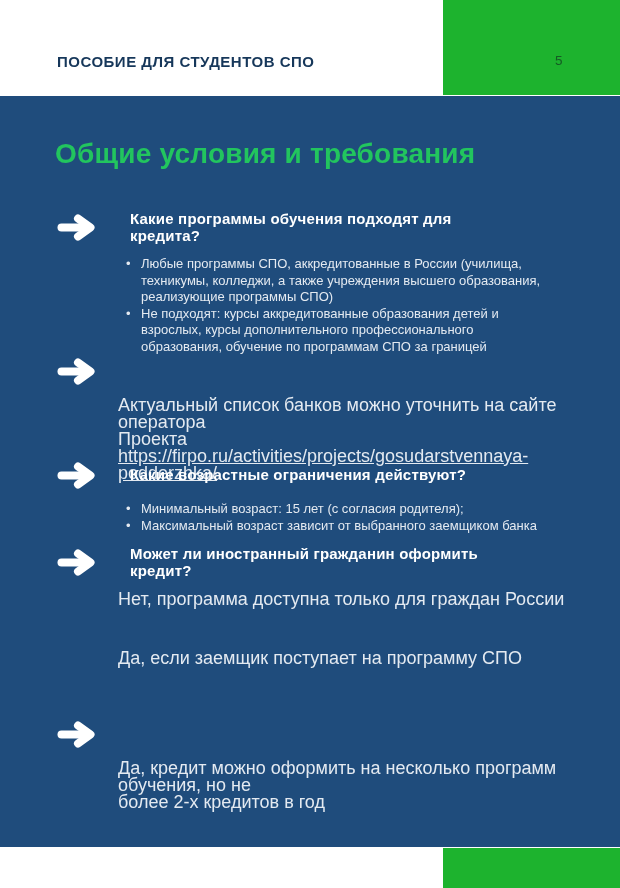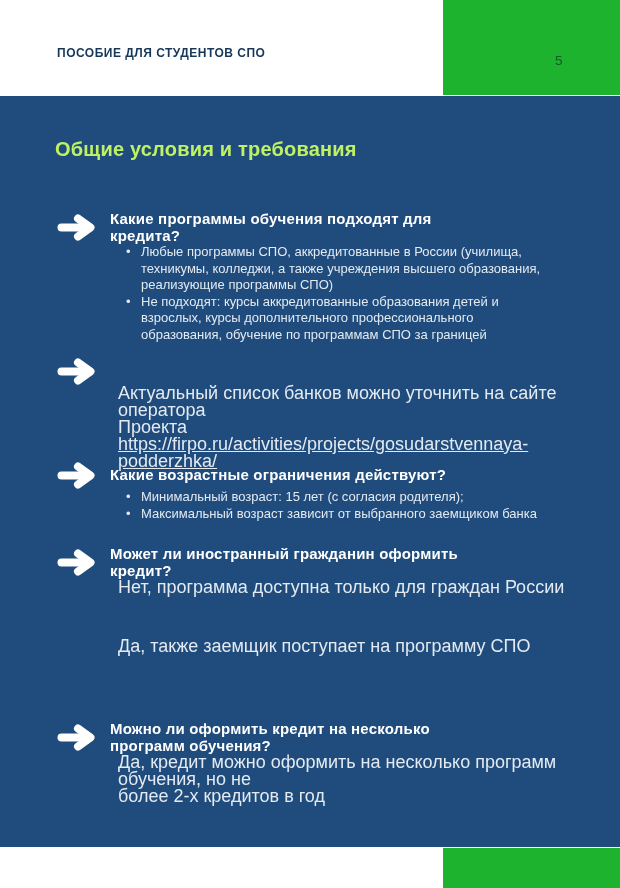--- a/index.html
+++ b/index.html
@@ -11,52 +11,52 @@
     --question-text: #ffffff;
   }
   * { margin:0; padding:0; box-sizing:border-box; }
   html,body { background:#ffffff; }
   body { font-family:"Liberation Sans", sans-serif; }
   #app {
     position:relative; width:620px; height:888px;
     background:#ffffff; overflow:hidden;
   }
   .doc-title {
-    position:absolute; left:57px; top:46px;
-    font-size:12px; font-weight:bold; letter-spacing:0.5px;
+    position:absolute; left:57px; top:53px;
+    font-size:15px; font-weight:bold; letter-spacing:0.5px;
     color:var(--header-text); white-space:nowrap;
   }
   .top-green-box {
     position:absolute; left:443px; top:0; width:177px; height:95px;
     background:var(--accent-green);
   }
   .page-number {
     position:absolute; left:112px; top:53px;
     font-size:13.5px; color:var(--page-number-text);
   }
   .content-panel {
     position:absolute; left:0; top:96px; width:620px; height:751px;
     background:var(--panel-blue);
   }
   .page-title {
     position:absolute; left:55px; top:42px;
-    font-size:20px; font-weight:bold; letter-spacing:0.2px;
-    color:#bef264; white-space:nowrap;
+    font-size:28px; font-weight:bold; letter-spacing:0.2px;
+    color:#22c55e; white-space:nowrap;
   }
   .qa-section { position:absolute; left:57px; width:510px; }
   .s1 { top:115px; } .s2 { top:262px; } .s3 { top:366px; }
   .s4 { top:450px; } .s5 { top:542px; } .s6 { top:625px; }
-  .q-row { display:flex; align-items:center; gap:12px; }
+  .q-row { display:flex; align-items:center; gap:32px; }
   .arrow-box { flex:0 0 41px; width:41px; height:27px; }
   .arrow-box svg { display:block; width:41px; height:27px; }
   .question {
     font-size:15px; font-weight:bold; line-height:16.5px;
     color:var(--question-text); white-space:pre-line; letter-spacing:0.2px;
   }
-  .qa-body { margin-left:61px; width:467px; }
+  .qa-body { margin-left:61px; margin-top:12px; width:467px; }
   .answer {
     font-size:18px; line-height:17px; color:var(--body-text);
     white-space:pre-line;
   }
   ul.bullets { list-style:none; }
   ul.bullets li {
     position:relative; padding-left:23px;
     font-size:13px; line-height:16.5px; color:var(--body-text);
     white-space:pre-line;
   }
@@ -153,34 +153,32 @@
         <h3 class="question">Может ли иностранный гражданин оформить
 кредит?</h3>
       </div>
       <div class="qa-body">
         <p class="answer">Нет, программа доступна только для граждан России</p>
       </div>
     </section>
 
     <section class="qa-section s5">
       <div class="qa-body">
-        <p class="answer">Да, также заемщик поступает на программу СПО</p>
+        <p class="answer">Да, если заемщик поступает на программу СПО</p>
       </div>
     </section>
 
     <section class="qa-section s6">
       <div class="q-row">
         <span class="arrow-box">
           <svg viewBox="0 0 41 27" aria-hidden="true">
               <path d="M4.5 13.5 H27" stroke="#fff" stroke-width="8" stroke-linecap="round" fill="none"></path>
               <path d="M21 4.5 L33.5 13.5 L21 22.5" stroke="#fff" stroke-width="8" stroke-linecap="round" stroke-linejoin="round" fill="none"></path>
             </svg>
         </span>
-        <h3 class="question">Можно ли оформить кредит на несколько
-программ обучения?</h3>
       </div>
       <div class="qa-body">
         <p class="answer">Да, кредит можно оформить на несколько программ обучения, но не
 более 2-х кредитов в год</p>
       </div>
     </section>
 
   </div>
 
   <div class="bottom-green-box"></div>

